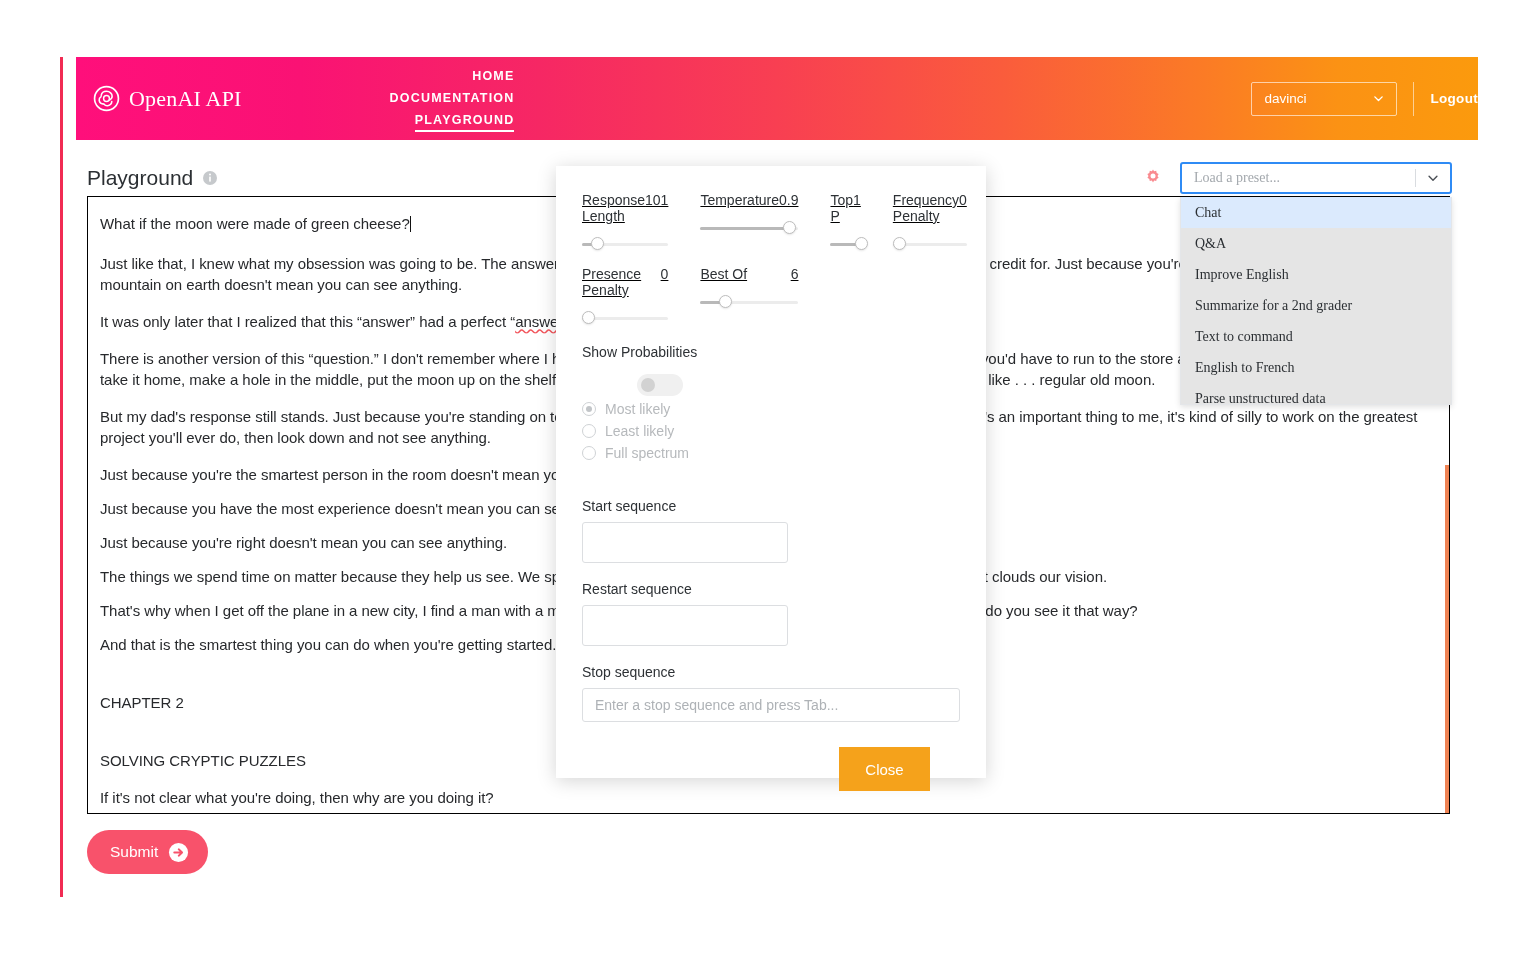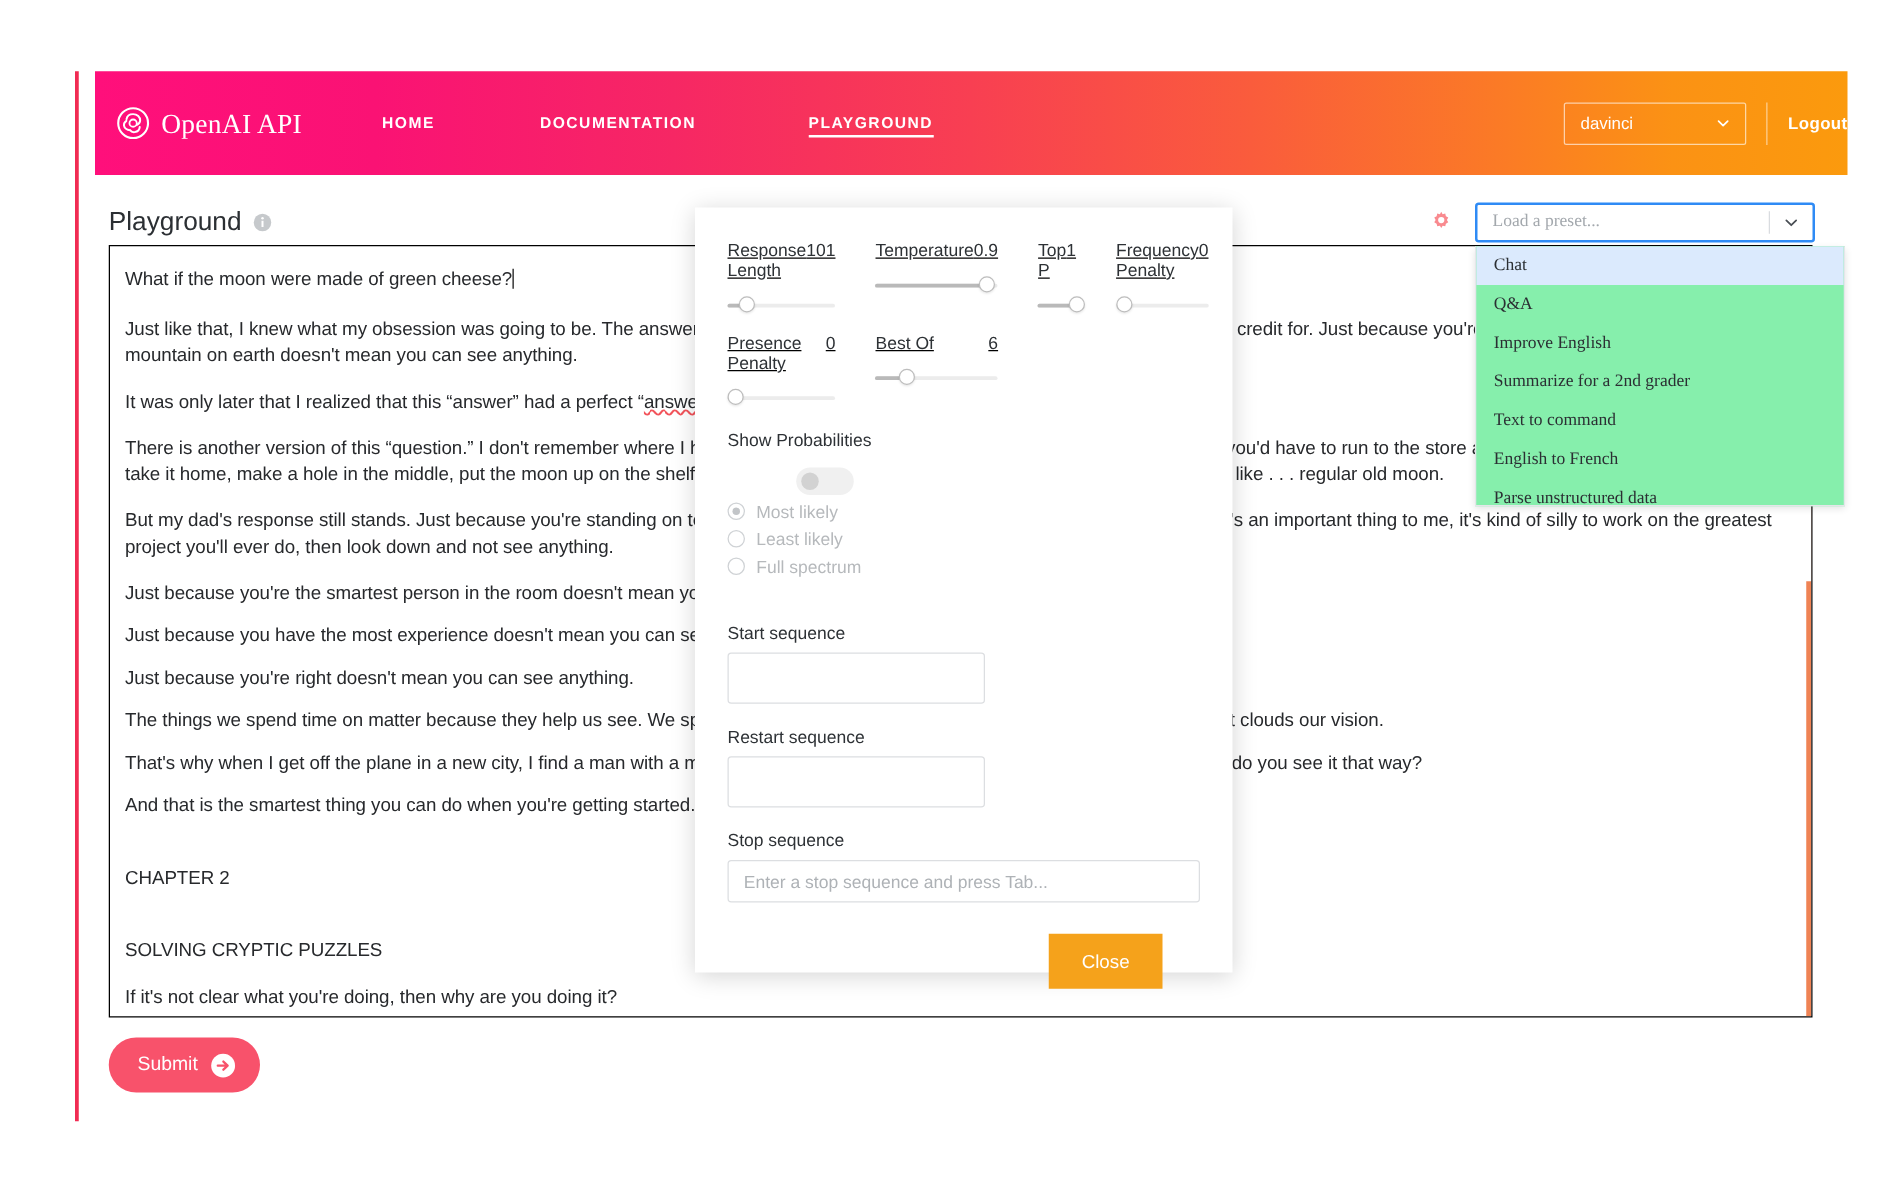--- a/index.html
+++ b/index.html
@@ -50,21 +50,21 @@
     gap: 9px;
   }
   .brand-logo { width: 27px; height: 27px; display:block; }
   .brand-name {
     color: #fff;
     font-size: 22px;
     letter-spacing: 0.2px;
     font-family: "Liberation Serif", serif;
     font-weight: 400;
   }
-  .nav-links { display: flex; align-items: flex-start; margin-left: 64px; }
+  .nav-links { display: flex; align-items: flex-end; margin-left: 64px; flex-direction: column; }
   .nav-link {
     color: #ffffff;
     font-size: 12.5px;
     font-weight: bold;
     letter-spacing: 1.2px;
     text-decoration: none;
     padding: 4px 0;
     cursor: pointer;
   }
   .nav-link.home { margin-left: 0; }
@@ -132,22 +132,22 @@
   }
   .preset-placeholder { color: #a3a8ad; font-size: 14px; flex: 1; }
   .preset-sep { width:1px; height:18px; background:#d9dce0; }
   .preset-caret {
     width: 34px; display:flex; align-items:center; justify-content:center;
     cursor: pointer;
   }
 
   .preset-menu {
     position: absolute; left: 0; top: 35px;
-    width: 296px; height: 208px;
-    background: #86efac;
+    width: 272px; height: 208px;
+    background: #e5e5e5;
     border: 1px solid #e4e6e9;
     border-top: none;
     box-shadow: 0 2px 6px rgba(0,0,0,0.12);
     overflow: hidden;
     z-index: 40;
   }
   .preset-item {
     height: 31px; line-height: 31px;
     padding-left: 14px;
     font-size: 14px; color: #2b2f33;

